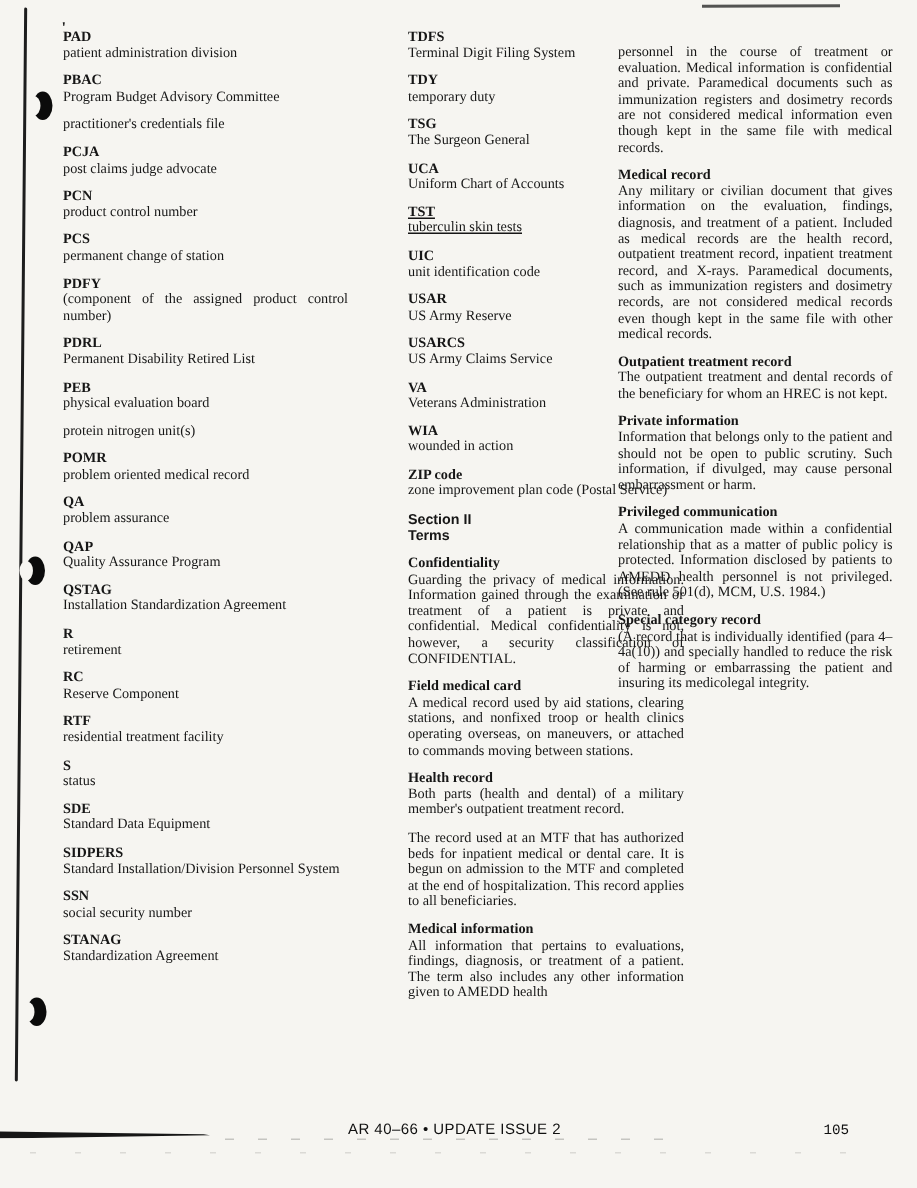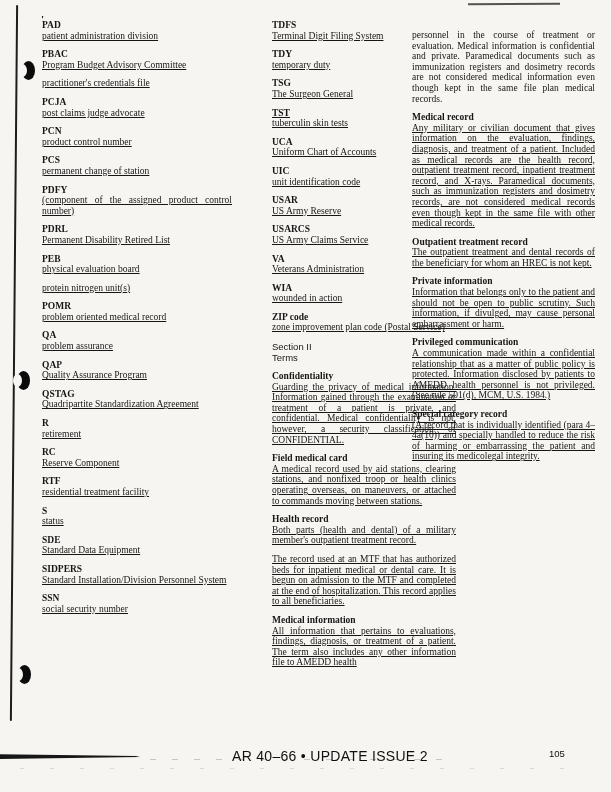--- a/index.html
+++ b/index.html
@@ -11,27 +11,27 @@
     position:relative;
     overflow:hidden;
   }
   .page{position:absolute;inset:0;}
   .col{position:absolute;}
   #col1{left:42px;top:20px;width:190px;}
   #col2{left:241px;top:20px;width:184px;margin-left:31px;}
   #col3{left:412px;top:30px;width:183px;}
   .entry{margin-bottom:8px;}
   .term{font-weight:700;font-size:9.5px;line-height:10.6px;}
-  .def{font-size:9.5px;line-height:10.6px;text-align:justify;text-decoration:underline;}
+  .def{font-size:9.5px;line-height:10.6px;text-align:justify;}
   .entry.u .term,.entry.u .def{text-decoration:underline;text-underline-offset:1px;}
-  .section-heading{font-family:"Liberation Sans",sans-serif;font-weight:400;font-size:9.5px;line-height:11px;margin:2px 0 8px 0;}
+  .section-heading{font-family:"Liberation Sans",sans-serif;font-weight:700;font-size:9.5px;line-height:11px;margin:2px 0 8px 0;}
   .continuation{font-size:9.5px;line-height:10.6px;text-align:justify;margin-bottom:8px;}
   
-  .footer-ref{position:absolute;left:232px;top:748px;font-family:"Liberation Sans",sans-serif;font-size:14px;letter-spacing:.3px;color:#101010;}
-  .footer-page{position:absolute;left:549px;top:748px;font-family:Liberation Sans, sans-serif;font-size:9.5px;color:#101010;text-align:center;}
+  .footer-ref{position:absolute;left:232px;top:748px;font-family:"Liberation Sans",sans-serif;font-size:10px;letter-spacing:.3px;color:#101010;}
+  .footer-page{position:absolute;left:549px;top:748px;font-family:Liberation Mono, monospace;font-size:9.5px;color:#101010;text-align:center;}
   
   .edge-line{position:absolute;left:13px;top:5px;width:2px;height:716px;background:#1d1d1d;transform:rotate(0.5deg);border-radius:1px;}
   .blob{position:absolute;width:13px;height:19px;}
   .blob::before{content:'';position:absolute;inset:0;background:#0b0b0b;border-radius:50%;}
   .blob::after{content:'';position:absolute;left:-4px;top:3px;width:9px;height:13px;background:#f6f5f1;border-radius:50%;}
   #blob1{left:22px;top:61px;}
   #blob2{left:17px;top:371px;}
   #blob3{left:18px;top:665px;}
   .bottom-line{position:absolute;left:0;top:754px;width:140px;height:5px;background:#161616;clip-path:polygon(0 5%,97% 42%,100% 58%,0 100%);}
   .bottom-dashes{position:absolute;left:150px;top:759px;width:300px;height:1px;background:repeating-linear-gradient(90deg,#8a8a86 0 6px,transparent 6px 22px);opacity:.45;}
@@ -100,21 +100,21 @@
     <div class="entry">
         <div class="term">QA</div>
         <div class="def">problem assurance</div>
       </div>
     <div class="entry">
         <div class="term">QAP</div>
         <div class="def">Quality Assurance Program</div>
       </div>
     <div class="entry">
         <div class="term">QSTAG</div>
-        <div class="def">Quadripartite Standardization Agreement</div>
+        <div class="def">Installation Standardization Agreement</div>
       </div>
     <div class="entry">
         <div class="term">R</div>
         <div class="def">retirement</div>
       </div>
     <div class="entry">
         <div class="term">RC</div>
         <div class="def">Reserve Component</div>
       </div>
     <div class="entry">
@@ -130,42 +130,46 @@
         <div class="def">Standard Data Equipment</div>
       </div>
     <div class="entry">
         <div class="term">SIDPERS</div>
         <div class="def">Standard Installation/Division Personnel System</div>
       </div>
     <div class="entry">
         <div class="term">SSN</div>
         <div class="def">social security number</div>
       </div>
+    <div class="entry">
+        <div class="term">STANAG</div>
+        <div class="def">Standardization Agreement</div>
+      </div>
   </div>
 
   <div class="col" id="col2">
     <div class="entry">
         <div class="term">TDFS</div>
         <div class="def">Terminal Digit Filing System</div>
       </div>
     <div class="entry">
         <div class="term">TDY</div>
         <div class="def">temporary duty</div>
       </div>
     <div class="entry">
         <div class="term">TSG</div>
         <div class="def">The Surgeon General</div>
+      </div>
+    <div class="entry">
+        <div class="term">UCA</div>
+        <div class="def">Uniform Chart of Accounts</div>
       </div>
     <div class="entry u">
         <div class="term">TST</div>
         <div class="def">tuberculin skin tests</div>
-      </div>
-    <div class="entry">
-        <div class="term">UCA</div>
-        <div class="def">Uniform Chart of Accounts</div>
       </div>
     <div class="entry">
         <div class="term">UIC</div>
         <div class="def">unit identification code</div>
       </div>
     <div class="entry">
         <div class="term">USAR</div>
         <div class="def">US Army Reserve</div>
       </div>
     <div class="entry">
@@ -200,26 +204,26 @@
       </div>
     <div class="entry">
         <div class="term">Health record</div>
         <div class="def">Both parts (health and dental) of a military member's outpatient treatment record.</div>
       </div>
     <div class="entry">
         <div class="def">The record used at an MTF that has authorized beds for inpatient medical or dental care. It is begun on admission to the MTF and completed at the end of hospitalization. This record applies to all beneficiaries.</div>
       </div>
     <div class="entry">
         <div class="term">Medical information</div>
-        <div class="def">All information that pertains to evaluations, findings, diagnosis, or treatment of a patient. The term also includes any other information file to AMEDD health</div>
+        <div class="def">All information that pertains to evaluations, findings, diagnosis, or treatment of a patient. The term also includes any other information given to AMEDD health</div>
       </div>
   </div>
 
   <div class="col" id="col3">
-    <div class="continuation">personnel in the course of treatment or evaluation. Medical information is confidential and private. Paramedical documents such as immunization registers and dosimetry records are not considered medical information even though kept in the same file plan medical records.</div>
+    <div class="continuation">personnel in the course of treatment or evaluation. Medical information is confidential and private. Paramedical documents such as immunization registers and dosimetry records are not considered medical information even though kept in the same file with medical records.</div>
     <div class="entry">
         <div class="term">Medical record</div>
         <div class="def">Any military or civilian document that gives information on the evaluation, findings, diagnosis, and treatment of a patient. Included as medical records are the health record, outpatient treatment record, inpatient treatment record, and X-rays. Paramedical documents, such as immunization registers and dosimetry records, are not considered medical records even though kept in the same file with other medical records.</div>
       </div>
     <div class="entry">
         <div class="term">Outpatient treatment record</div>
         <div class="def">The outpatient treatment and dental records of the beneficiary for whom an HREC is not kept.</div>
       </div>
     <div class="entry">
         <div class="term">Private information</div>

